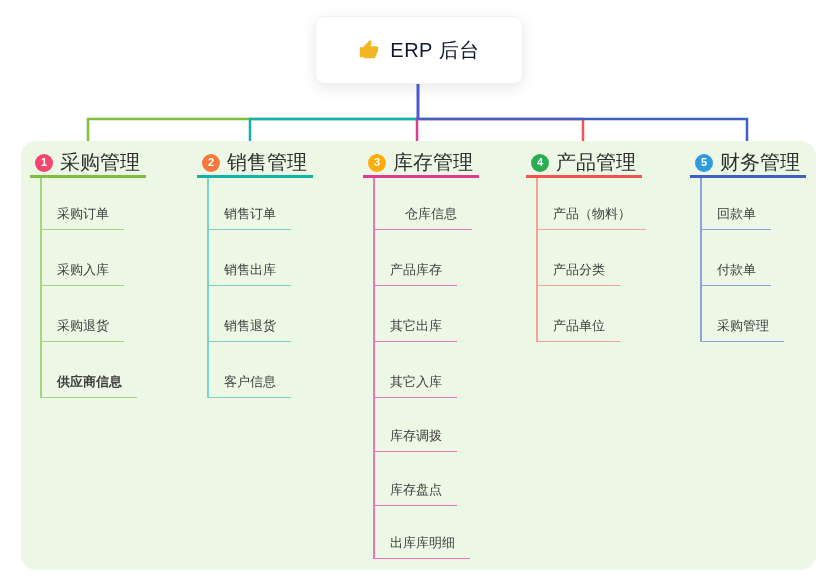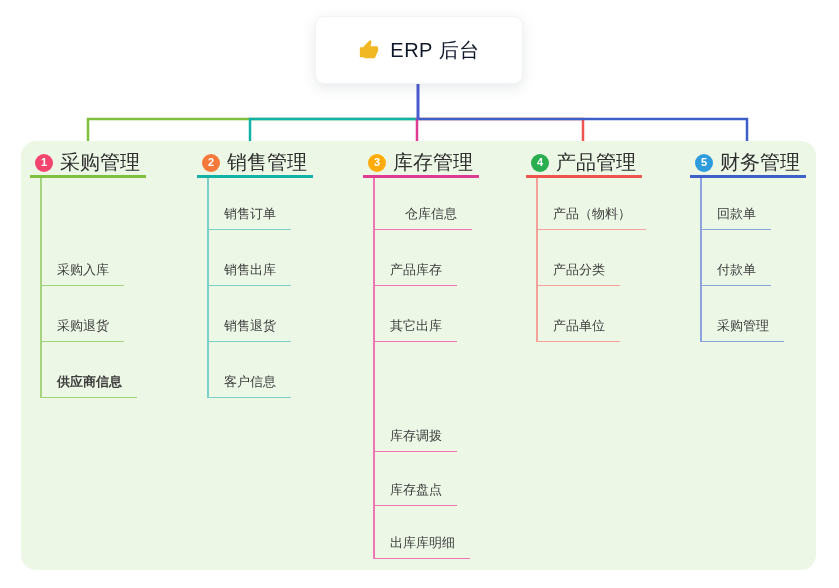--- a/index.html
+++ b/index.html
@@ -69,20 +69,21 @@
     </svg>
     <span class="root-label">ERP 后台</span>
   </div>
 
 <div class="branch" style="left: 30px;">
       <div class="branch-title" style="border-bottom-color: rgb(127, 191, 62);">
         <span class="badge" style="background: rgb(244, 69, 111);">1</span>
         <span class="branch-label">采购管理</span>
       </div>
       <div class="spine" style="top: 28px; height: 220px; background: rgb(165, 212, 125);"></div>
+      <div class="child-topic" style="top: 53px; border-bottom-color: rgb(165, 212, 125);">采购订单</div>
       <div class="child-topic" style="top: 109px; border-bottom-color: rgb(165, 212, 125);">采购入库</div>
       <div class="child-topic" style="top: 165px; border-bottom-color: rgb(165, 212, 125);">采购退货</div>
       <div class="child-topic" style="top: 221px; border-bottom-color: rgb(165, 212, 125); font-weight: bold;">供应商信息</div>
     </div>
     <div class="branch" style="left: 197px;">
       <div class="branch-title" style="border-bottom-color: rgb(18, 178, 166);">
         <span class="badge" style="background: rgb(245, 121, 59);">2</span>
         <span class="branch-label">销售管理</span>
       </div>
       <div class="spine" style="top: 28px; height: 220px; background: rgb(123, 208, 200);"></div>
@@ -93,20 +94,21 @@
     </div>
     <div class="branch" style="left: 363px;">
       <div class="branch-title" style="border-bottom-color: rgb(222, 60, 147);">
         <span class="badge" style="background: rgb(255, 172, 10);">3</span>
         <span class="branch-label">库存管理</span>
       </div>
       <div class="spine" style="top: 28px; height: 381px; background: rgb(240, 117, 181);"></div>
       <div class="child-topic" style="top: 53px; border-bottom-color: rgb(240, 117, 181); padding-left: 32px;">仓库信息</div>
       <div class="child-topic" style="top: 109px; border-bottom-color: rgb(240, 117, 181);">产品库存</div>
       <div class="child-topic" style="top: 165px; border-bottom-color: rgb(240, 117, 181);">其它出库</div>
+      <div class="child-topic" style="top: 221px; border-bottom-color: rgb(240, 117, 181);">其它入库</div>
       <div class="child-topic" style="top: 275px; border-bottom-color: rgb(240, 117, 181);">库存调拨</div>
       <div class="child-topic" style="top: 329px; border-bottom-color: rgb(240, 117, 181);">库存盘点</div>
       <div class="child-topic" style="top: 382px; border-bottom-color: rgb(240, 117, 181);">出库库明细</div>
     </div>
     <div class="branch" style="left: 526px;">
       <div class="branch-title" style="border-bottom-color: rgb(240, 84, 79);">
         <span class="badge" style="background: rgb(40, 174, 81);">4</span>
         <span class="branch-label">产品管理</span>
       </div>
       <div class="spine" style="top: 28px; height: 164px; background: rgb(245, 160, 155);"></div>

